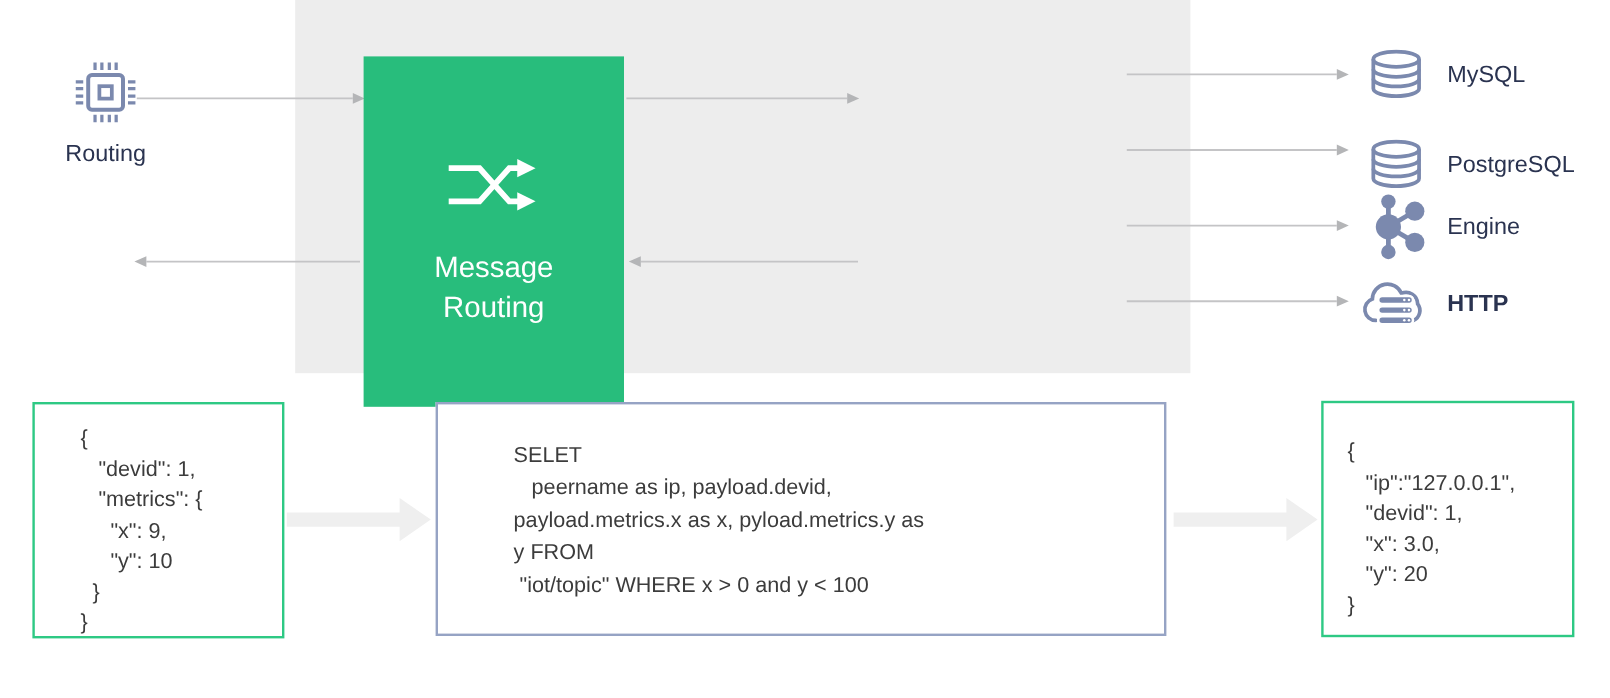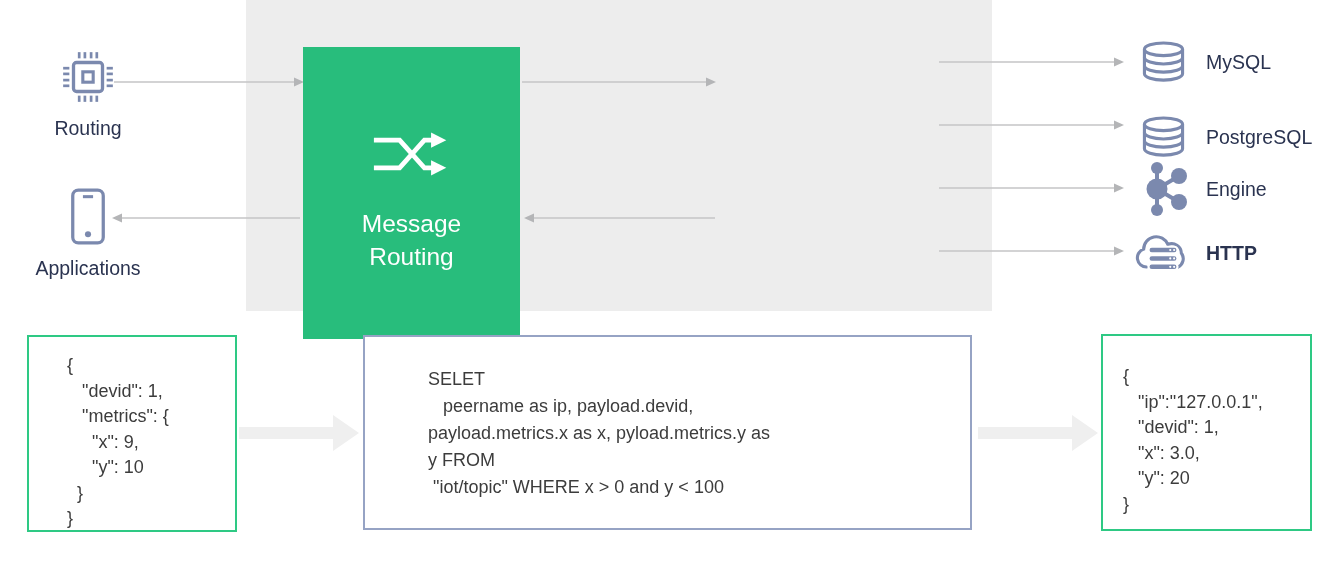--- a/index.html
+++ b/index.html
@@ -107,30 +107,20 @@
           <line x1="46" y1="19.5" x2="52" y2="19.5"></line>
             <line x1="46" y1="25" x2="52" y2="25"></line>
           <line x1="46" y1="31" x2="52" y2="31"></line>
             <line x1="46" y1="36.5" x2="52" y2="36.5"></line>
         </g>
       </svg>
     </span>
     <div class="ep-label">Routing</div>
   </div>
 
-  <div class="endpoint ep-apps">
-    <span>
-      <svg width="38" height="59" viewBox="0 0 36 58" fill="none" stroke="#7b89ae">
-        <rect x="3" y="3" width="30" height="52" rx="5.5" stroke-width="3.2"></rect>
-        <line x1="13" y1="9.5" x2="23" y2="9.5" stroke-width="3"></line>
-        <circle cx="18" cy="46.5" r="3" fill="#7b89ae" stroke="none"></circle>
-      </svg>
-    </span>
-    <div class="ep-label">Applications</div>
-  </div>
 
   <div class="gbox gbox-mr">
     <span class="icon-wrap">
       <svg width="80" height="46" viewBox="0 0 84 48" fill="none" stroke="#ffffff" stroke-width="5">
         <path d="M2,9.5 H29 L55,38.5 H63"></path>
         <path d="M2,38.5 H29 L55,9.5 H63"></path>
         <polygon points="62,30.5 78,38.5 62,46.5" fill="#ffffff" stroke="none"></polygon>
         <polygon points="62,1.5 78,9.5 62,17.5" fill="#ffffff" stroke="none"></polygon>
       </svg>
     </span>

